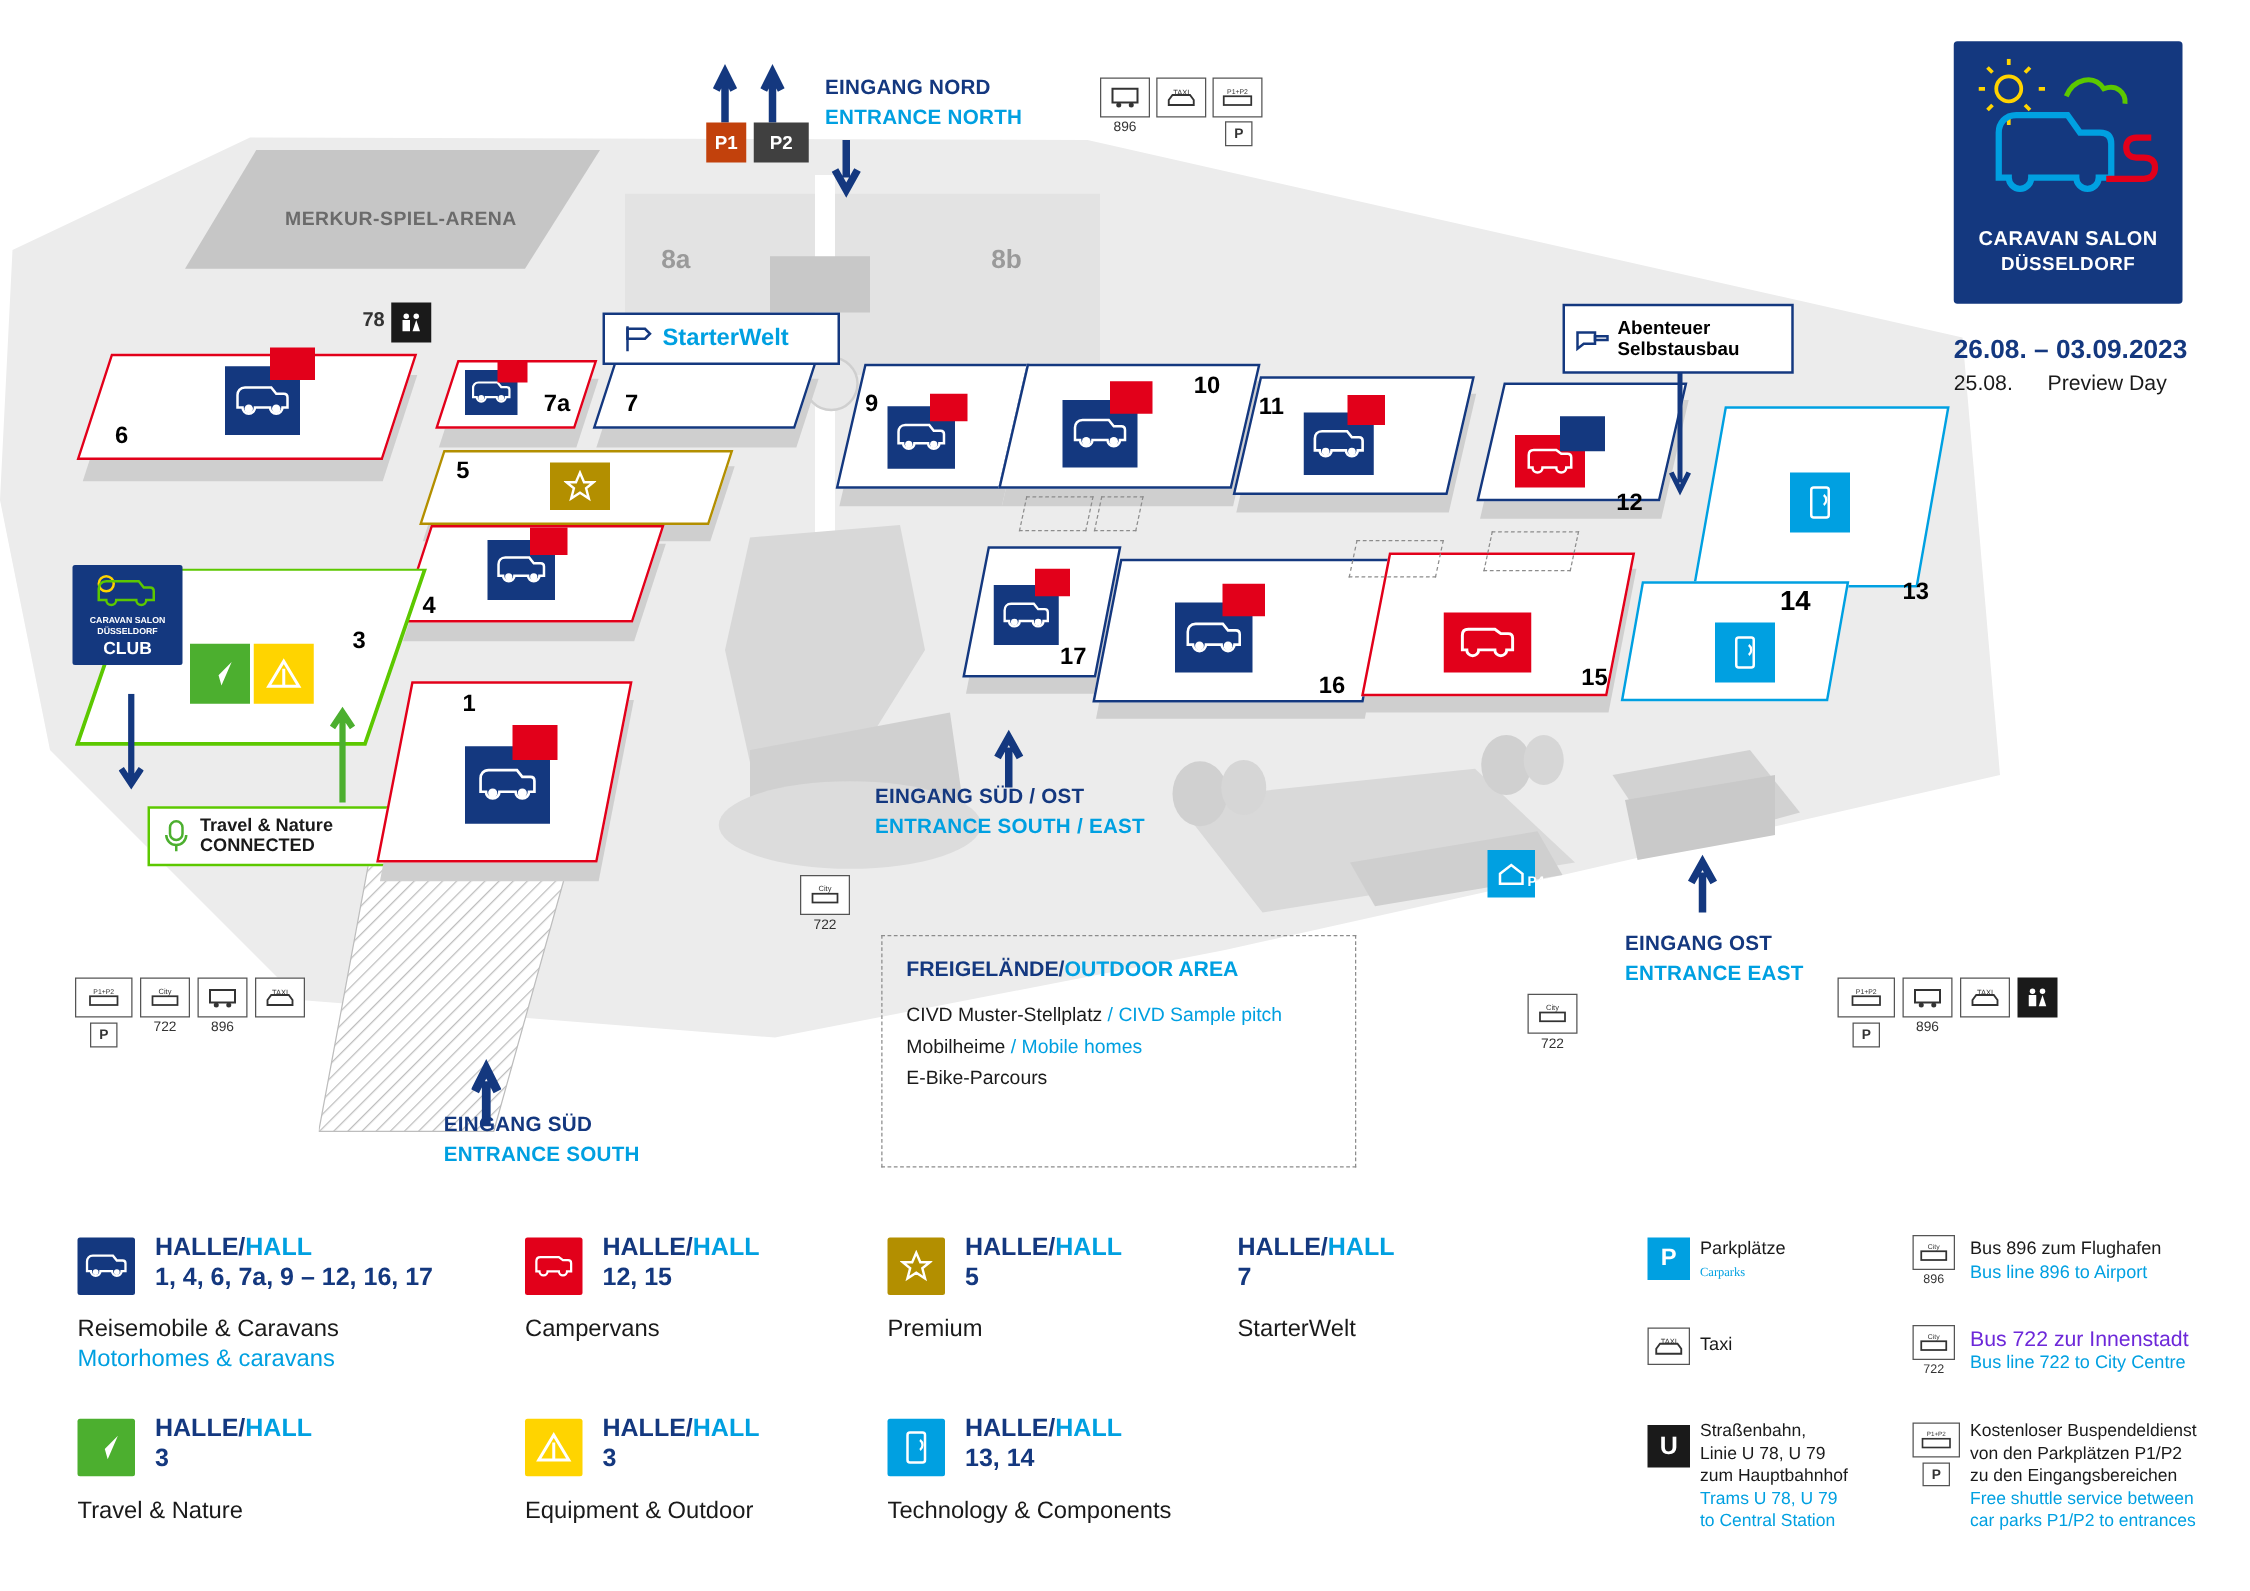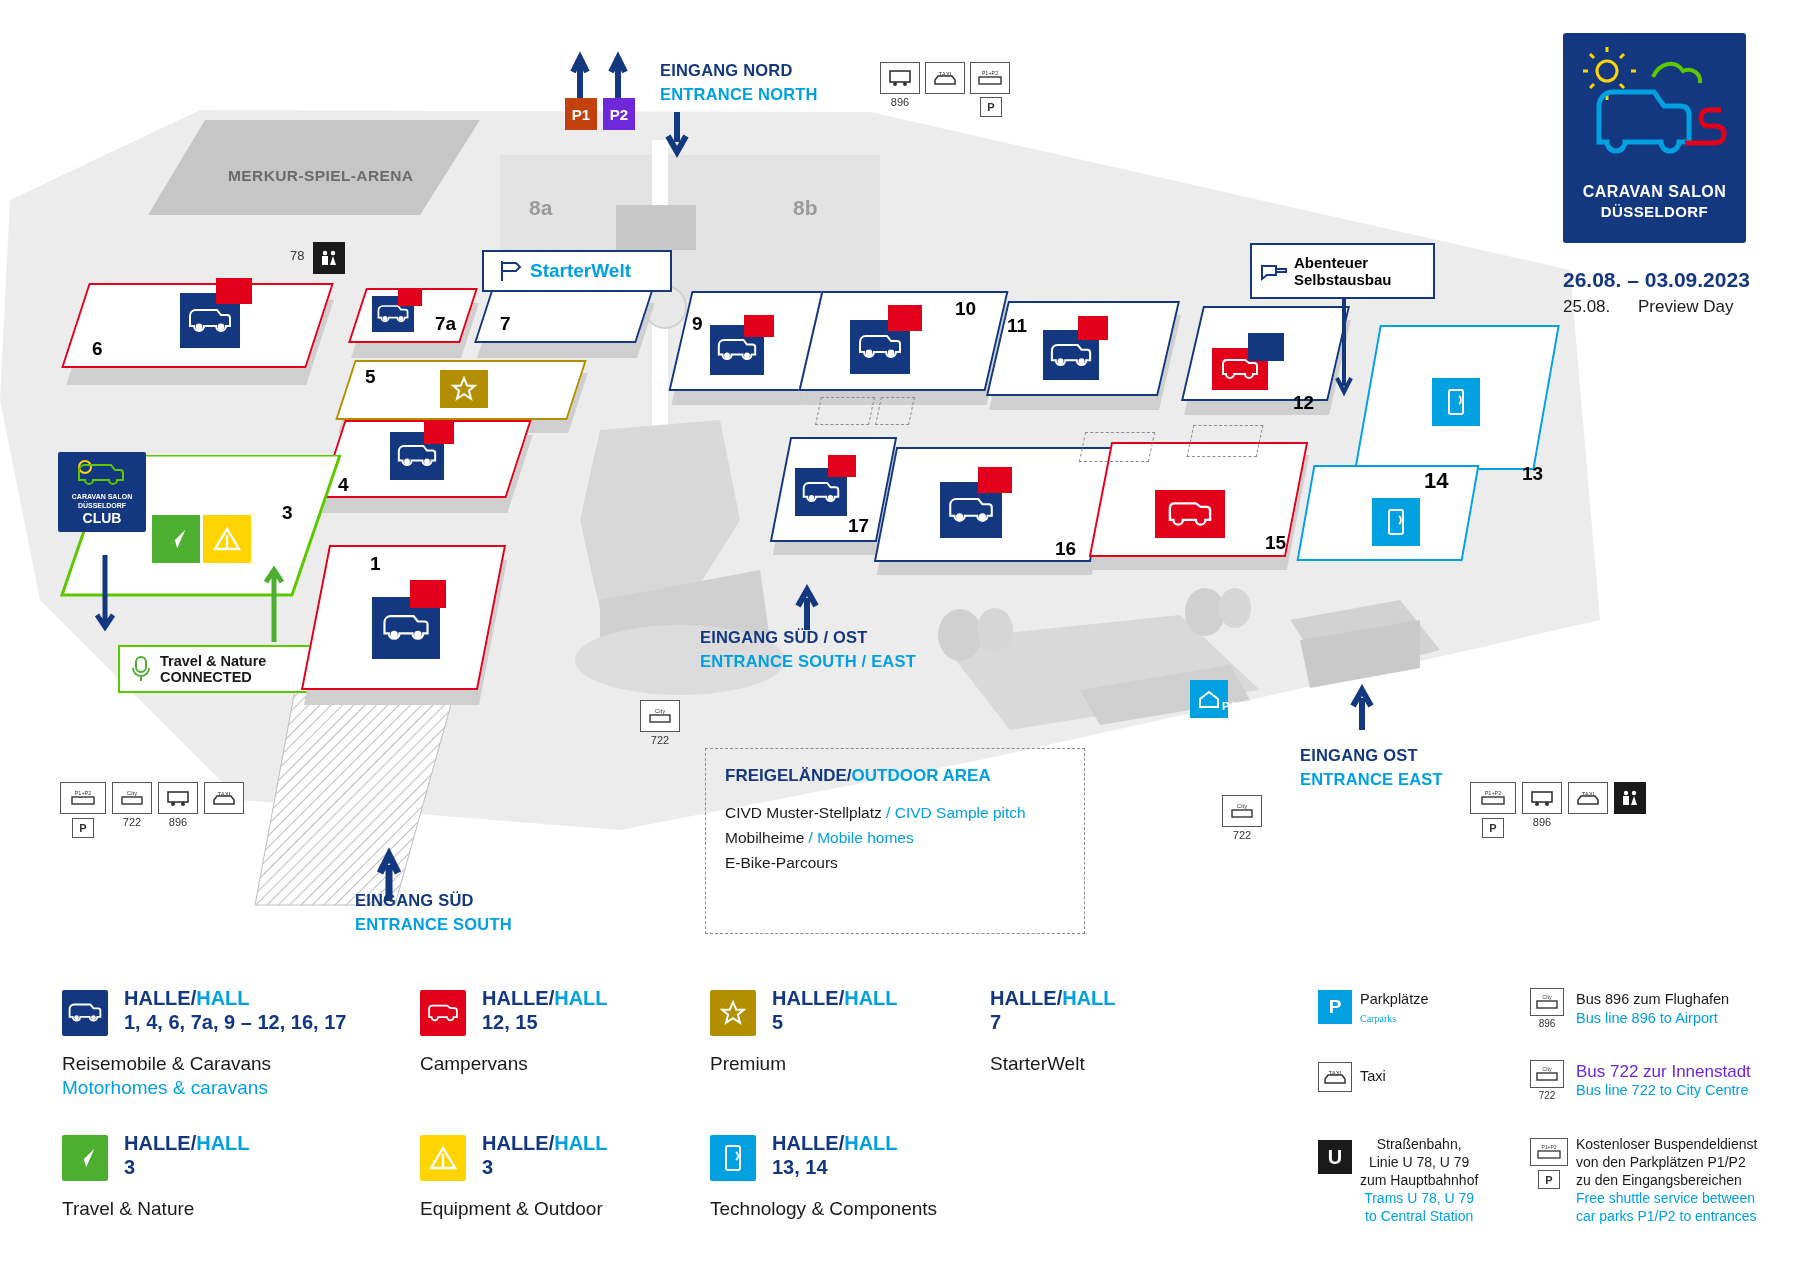--- a/index.html
+++ b/index.html
@@ -332,21 +332,21 @@
   <svg class="abs" style="left:1335px;top:298px;" width="18" height="105">
     <path d="M9 0 V88 M2 80 L9 94 L16 80" stroke="#14387f" stroke-width="4" fill="none"></path>
   </svg>
 
 
   <svg class="abs" style="left:570px;top:50px;" width="70" height="50">
     <path d="M10 48 V14 M3 22 L10 8 L17 22" stroke="#14387f" stroke-width="6" fill="none"></path>
     <path d="M48 48 V14 M41 22 L48 8 L55 22" stroke="#14387f" stroke-width="6" fill="none"></path>
   </svg>
   <div class="abs" style="left:565px;top:98px;width:32px;height:32px;background:#c2410c;display:flex;align-items:center;justify-content:center;color:#fff;font-weight:bold;font-size:15px;">P1</div>
-  <div class="abs" style="left:603px;top:98px;width:32px;height:32px;background:#6d28d9;display:flex;align-items:center;justify-content:center;color:#fff;font-weight:bold;font-size:15px;">P2</div>
+  <div class="abs" style="left:603px;top:98px;width:44px;height:32px;background:#404040;display:flex;align-items:center;justify-content:center;color:#fff;font-weight:bold;font-size:15px;">P2</div>
   <div class="abs entrance navy" style="left:660px;top:60px;">EINGANG NORD</div>
   <div class="abs entrance cyan" style="left:660px;top:84px;">ENTRANCE NORTH</div>
   <svg class="abs" style="left:665px;top:112px;" width="24" height="50">
     <path d="M12 0 V30 M3 24 L12 40 L21 24" stroke="#14387f" stroke-width="6" fill="none"></path>
   </svg>
 
   <svg class="abs" style="left:795px;top:580px;" width="24" height="52">
     <path d="M12 50 V18 M3 26 L12 10 L21 26" stroke="#14387f" stroke-width="6" fill="none"></path>
   </svg>
   <div class="abs entrance navy" style="left:700px;top:627px;">EINGANG SÜD / OST</div>
@@ -388,21 +388,21 @@
   <div class="pic" style="left:970px;top:62px;width:40px;height:32px;">
     <svg width="30" height="20" viewBox="0 0 30 20">
         <text x="15" y="7" font-size="5.5" text-anchor="middle" fill="#333" font-family="Liberation Sans">P1+P2</text>
         <rect x="4" y="9" width="22" height="7" fill="none" stroke="#333" stroke-width="1.4"></rect>
       </svg>
   </div>
   <div class="pic" style="left:980px;top:97px;width:22px;height:20px;">
     <span style="font-size:11px;font-weight:bold;color:#333;">P</span>
   </div>
 
-  <div class="abs" style="left:290px;top:248px;font-size:13px;color:#333;">78</div>
+  <div class="abs" style="left:290px;top:248px;font-size:16px;color:#333;font-weight:bold;">78</div>
   <div class="abs" style="left:313px;top:242px;width:32px;height:32px;background:#1a1a1a;display:flex;align-items:center;justify-content:center;">
     <svg width="20" height="20" viewBox="0 0 20 20">
         <circle cx="6" cy="5" r="2.2" fill="#fff"></circle>
         <circle cx="14" cy="5" r="2.2" fill="#fff"></circle>
         <rect x="3" y="8" width="6" height="9" fill="#fff"></rect>
         <path d="M11 17 L14 8 L17 17z" fill="#fff"></path>
       </svg>
   </div>
 
   <div class="pic" style="left:640px;top:700px;width:40px;height:32px;">
@@ -630,21 +630,21 @@
 
   <div class="pic" style="left:1318px;top:1062px;width:34px;height:30px;">
     <svg width="26" height="20" viewBox="0 0 26 20">
         <text x="13" y="8" font-size="6" text-anchor="middle" fill="#333" font-family="Liberation Sans">TAXI</text>
         <path d="M3 16h20v-4l-3-4H6l-3 4z" fill="none" stroke="#333" stroke-width="1.5"></path>
       </svg>
   </div>
   <div class="abs" style="left:1360px;top:1068px;font-size:14.5px;color:#1a1a1a;">Taxi</div>
 
   <div class="abs" style="left:1318px;top:1140px;width:34px;height:34px;background:#1a1a1a;display:flex;align-items:center;justify-content:center;color:#fff;font-weight:bold;font-size:20px;">U</div>
-  <div class="abs" style="left:1360px;top:1135px;line-height:18px;text-align:center;">
+  <div class="abs" style="left:1360px;top:1135px;line-height:18px;">
     <div style="font-size:14px;color:#1a1a1a;">Straßenbahn,</div>
     <div style="font-size:14px;color:#1a1a1a;">Linie U 78, U 79</div>
     <div style="font-size:14px;color:#1a1a1a;">zum Hauptbahnhof</div>
     <div style="font-size:14px;" class="cyan">Trams U 78, U 79</div>
     <div style="font-size:14px;" class="cyan">to Central Station</div>
   </div>
 
   <div class="pic" style="left:1530px;top:988px;width:34px;height:28px;">
     <svg width="26" height="20" viewBox="0 0 26 20">
         <text x="13" y="7" font-size="5.5" text-anchor="middle" fill="#333" font-family="Liberation Sans">City</text>

